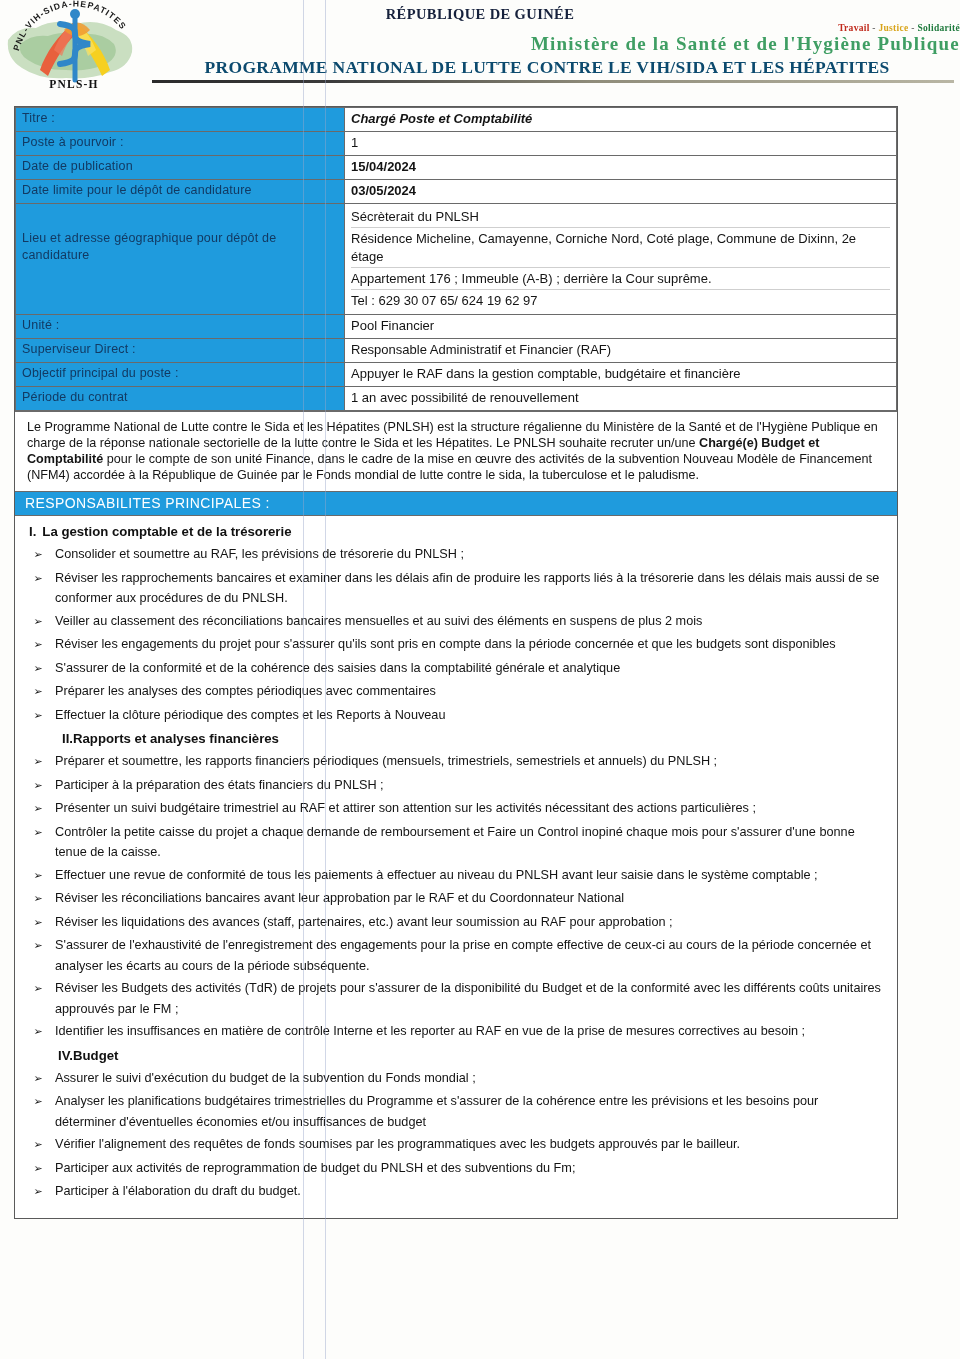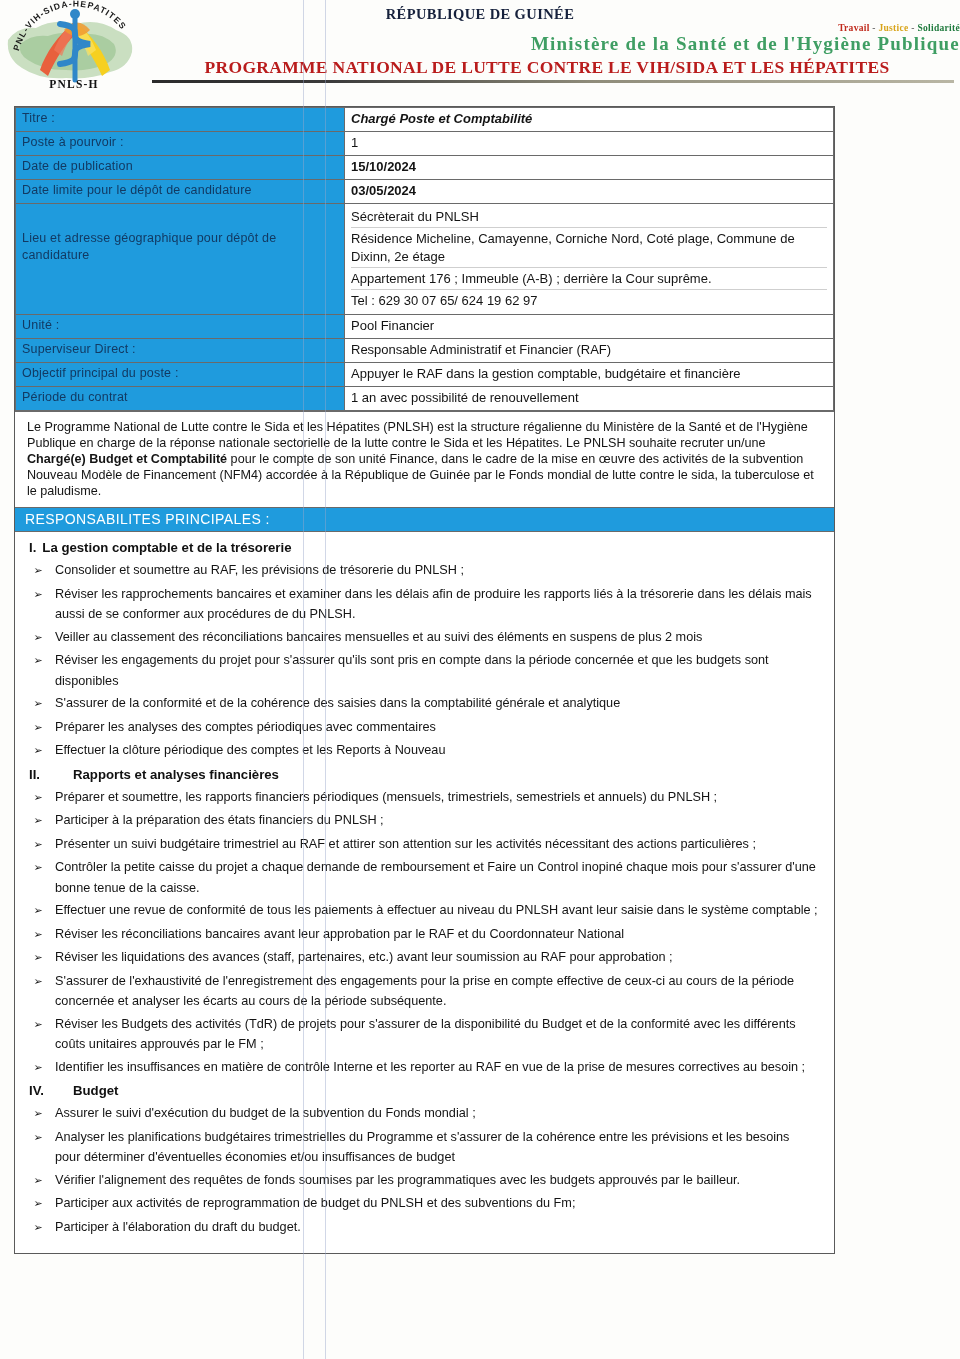--- a/index.html
+++ b/index.html
@@ -90,38 +90,38 @@
   .programme {
     position: absolute;
     left: 140px;
     right: 6px;
     top: 57px;
     text-align: center;
     font-family: "Liberation Serif", serif;
     font-weight: bold;
     font-size: 17.5px;
     letter-spacing: .3px;
-    color: #b91c1c;
+    color: #0c4a6e;
     white-space: nowrap;
   }
   .rule {
     position: absolute;
     left: 152px;
     right: 6px;
     top: 80px;
     height: 3px;
     background: linear-gradient(to right, #2b2b2b 0%, #3a3a3a 22%, #8f8c7a 55%, #b9b6a4 100%);
   }
 
   
   .frame {
     position: absolute;
     left: 14px;
     top: 106px;
-    width: 821px;
+    width: 884px;
     border: 1px solid #5a5a5a;
     box-sizing: border-box;
     background: #ffffff;
   }
 
   
   table.info {
     border-collapse: collapse;
     width: 100%;
     table-layout: fixed;
@@ -216,21 +216,21 @@
     text-align: center;
     font-family: "DejaVu Sans", sans-serif;
     font-size: 11px;
     color: #1a1a1a;
     padding-top: 1px;
   }
   ul.bullets li .btxt {
     flex: 1 1 auto;
     padding-right: 6px;
   }
-  .sect-head.ind2 .num { width: 52px; flex: 0 0 52px; }
+  .sect-head.ind2 .num { width: 52px; flex: 0 0 52px; text-align: right; }
 </style>
 </head>
 <body>
 
 <div class="page">
 
   <div class="fold a"></div>
   <div class="fold b"></div>
 
   <div class="header">
@@ -286,21 +286,21 @@
           <tr>
             <td class="lbl">Titre :</td>
             <td class="val italicbold">Chargé Poste et Comptabilité</td>
           </tr>
           <tr>
             <td class="lbl">Poste à pourvoir :</td>
             <td class="val">1</td>
           </tr>
           <tr>
             <td class="lbl">Date de publication</td>
-            <td class="val bold">15/10/2024</td>
+            <td class="val bold">15/04/2024</td>
           </tr>
           <tr>
             <td class="lbl">Date limite pour le dépôt de candidature</td>
             <td class="val bold">03/05/2024</td>
           </tr>
           <tr>
             <td class="lbl tall">Lieu et adresse géographique pour dépôt de candidature</td>
             <td class="val">
               <span class="ln">Sécrèterait du PNLSH</span>
               <span class="ln">Résidence Micheline, Camayenne, Corniche Nord, Coté plage, Commune de Dixinn, 2e étage</span>

